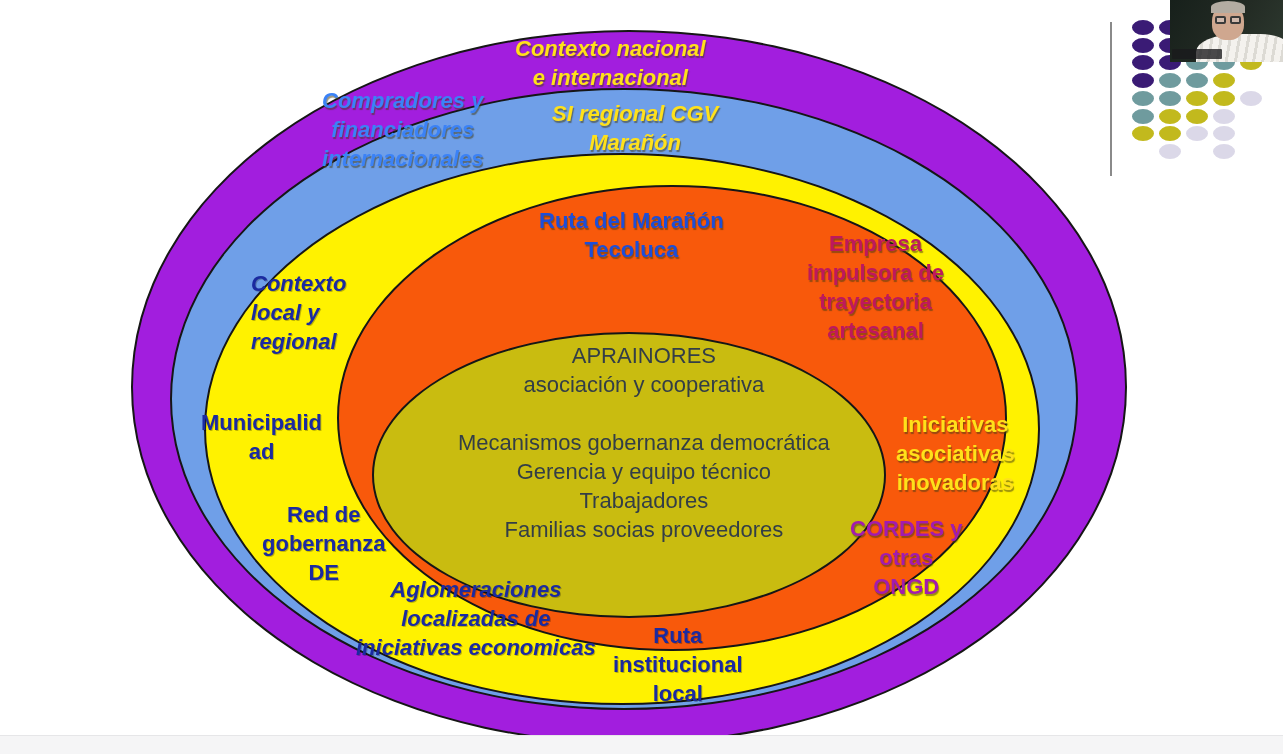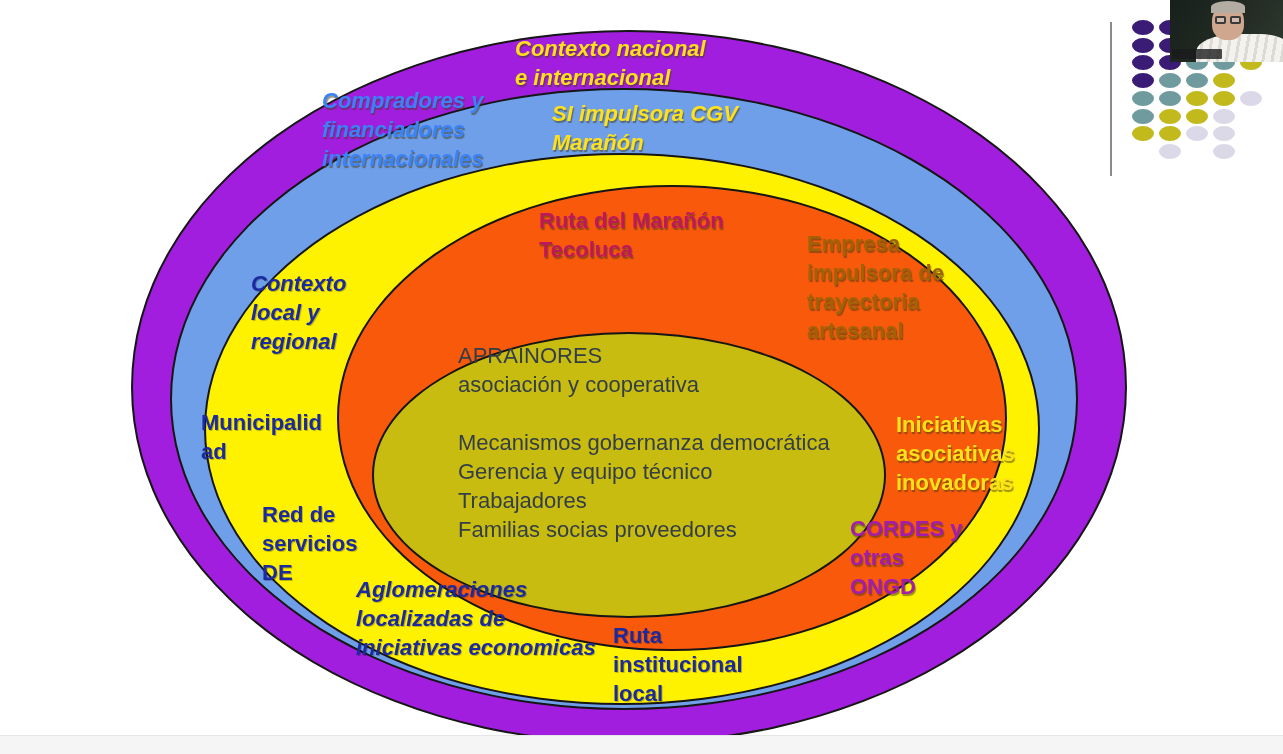--- a/index.html
+++ b/index.html
@@ -13,21 +13,21 @@
     box-sizing:border-box;
   }
   .ring-outer  {left:131px;top:30px;width:996px;height:714px;}
   .ring-sector {left:170px;top:88px;width:908px;height:622px;}
   .ring-local  {left:204px;top:153px;width:836px;height:552px;}
   .ring-route  {left:337px;top:185px;width:670px;height:466px;}
   .ring-core   {left:372px;top:332px;width:514px;height:286px;}
   
   .lbl{
     position:absolute;font-weight:bold;font-size:22px;line-height:1.32;
-    white-space:pre-line;letter-spacing:0;
+    white-space:pre-line;letter-spacing:0;text-align:center;
   }
   .italic{font-style:italic;}
   .lbl-yellow{text-shadow:1px 2px 1px rgba(70,60,20,.55);}
   .lbl-navy{text-shadow:1px 1px 0 rgba(0,0,0,.25);}
   .lbl-core{font-weight:normal;line-height:29px;text-shadow:none;}
   .pos-contexto-nacional{left:515px;top:34px;}
   .pos-compradores-int{left:322px;top:86px;}
   .pos-si-sectorial{left:552px;top:99px;}
   .pos-sistema-nacional{left:794px;top:133px;}
   .pos-compradores-nac{left:300px;top:196px;width:170px;text-align:center;}
@@ -96,25 +96,25 @@
   <div class="ring ring-sector" style="background: rgb(111, 159, 232);"></div>
   <div class="ring ring-local" style="background: rgb(255, 242, 0);"></div>
   <div class="ring ring-route" style="background: rgb(248, 89, 11);"></div>
   <div class="ring ring-core" style="background: rgb(201, 188, 16);"></div>
 
   <div class="lbl lbl-yellow italic pos-contexto-nacional" style="color: rgb(255, 225, 26);">Contexto nacional
 e internacional</div>
   <div class="lbl lbl-yellow italic pos-compradores-int" style="color: #3b82f6;">Compradores y
 financiadores
 internacionales</div>
-  <div class="lbl lbl-yellow italic pos-si-sectorial" style="color: rgb(255, 225, 26);">SI impulsora CGV
+  <div class="lbl lbl-yellow italic pos-si-sectorial" style="color: rgb(255, 225, 26);">SI regional CGV
 Marañón</div>
-  <div class="lbl lbl-yellow pos-ruta" style="color: #be185d;">Ruta del Marañón
+  <div class="lbl lbl-yellow pos-ruta" style="color: #1d4ed8;">Ruta del Marañón
 Tecoluca</div>
-  <div class="lbl lbl-yellow pos-empresa" style="color: #a16207;">Empresa
+  <div class="lbl lbl-yellow pos-empresa" style="color: #be185d;">Empresa
 impulsora de
 trayectoria
 artesanal</div>
   <div class="lbl lbl-navy italic pos-contexto-local" style="color: rgb(27, 42, 160);">Contexto
 local y
 regional</div>
   <div class="lbl lbl-navy pos-municipalidad" style="color: rgb(27, 42, 160);">Municipalid
 ad</div>
   <div class="lbl lbl-core pos-aprainores" style="color: rgb(51, 62, 71);">APRAINORES
 asociación y cooperativa
@@ -123,21 +123,21 @@
 Gerencia y equipo técnico
 Trabajadores
 Familias socias proveedores</div>
   <div class="lbl lbl-yellow pos-iniciativas" style="color: rgb(255, 225, 26);">Iniciativas
 asociativas
 inovadoras</div>
   <div class="lbl lbl-yellow pos-cordes" style="color: #a21caf;">CORDES y
 otras
 ONGD</div>
   <div class="lbl lbl-navy pos-red-servicios" style="color: rgb(27, 42, 160);">Red de
-servicios
+gobernanza
 DE</div>
   <div class="lbl lbl-navy pos-aglomeraciones" style="color: rgb(27, 42, 160); font-style: italic;">Aglomeraciones
 localizadas de
 iniciativas economicas</div>
   <div class="lbl lbl-navy pos-marco" style="color: rgb(27, 42, 160);">Ruta
 institucional
 local</div>
 
   <div class="divider-line"></div>
   <div class="dots-grid">

